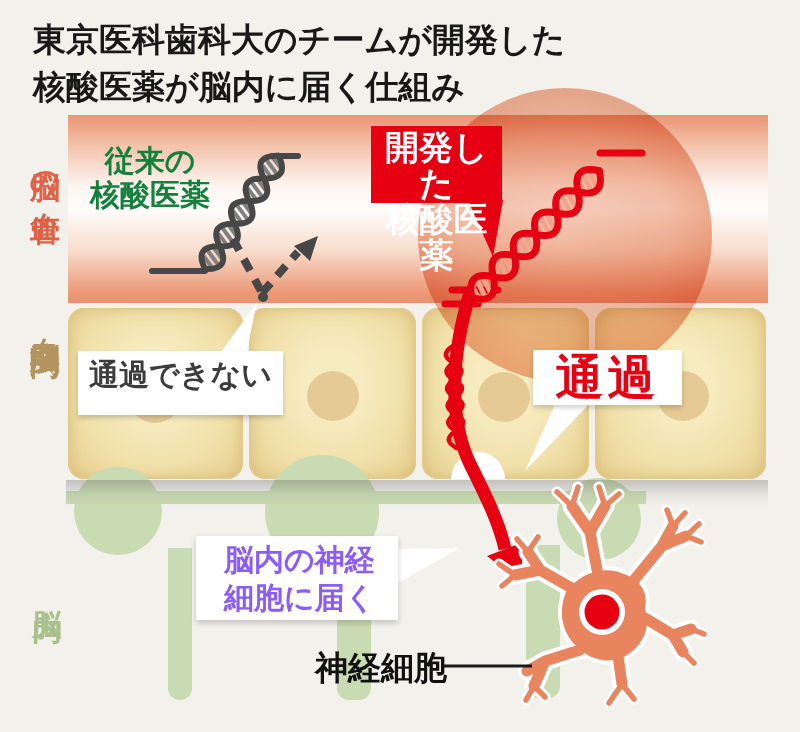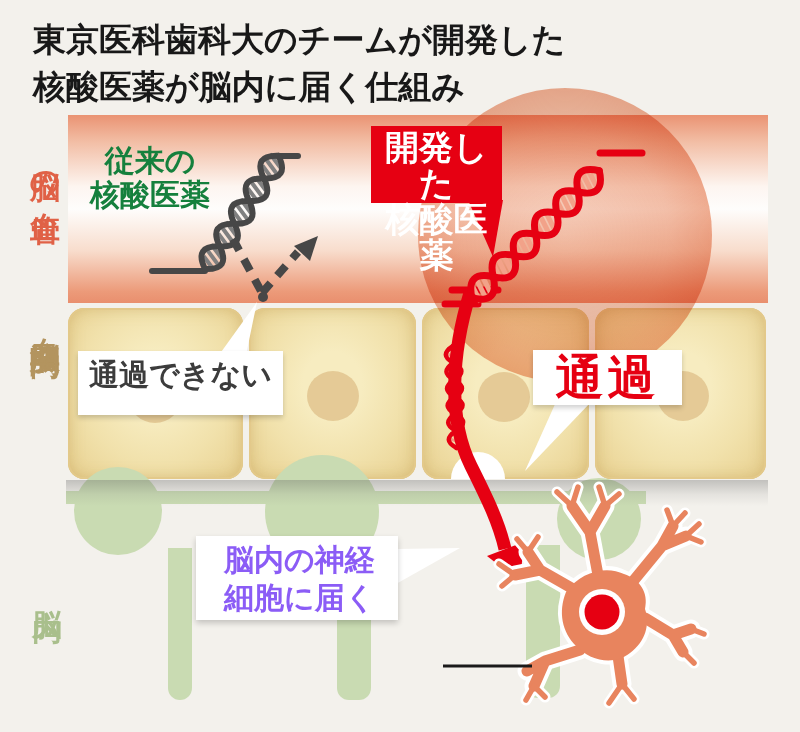--- a/index.html
+++ b/index.html
@@ -181,14 +181,15 @@
 
   <div class="abs box cannot">通過できない</div>
 
   <div class="abs box pass">通過</div>
 
   <div class="abs box reach">
     <div>脳内の神経</div>
     <div>細胞に届く</div>
   </div>
 
+  <div class="abs neuron-label">神経細胞</div>
 
 </div>
 
 </body></html>

